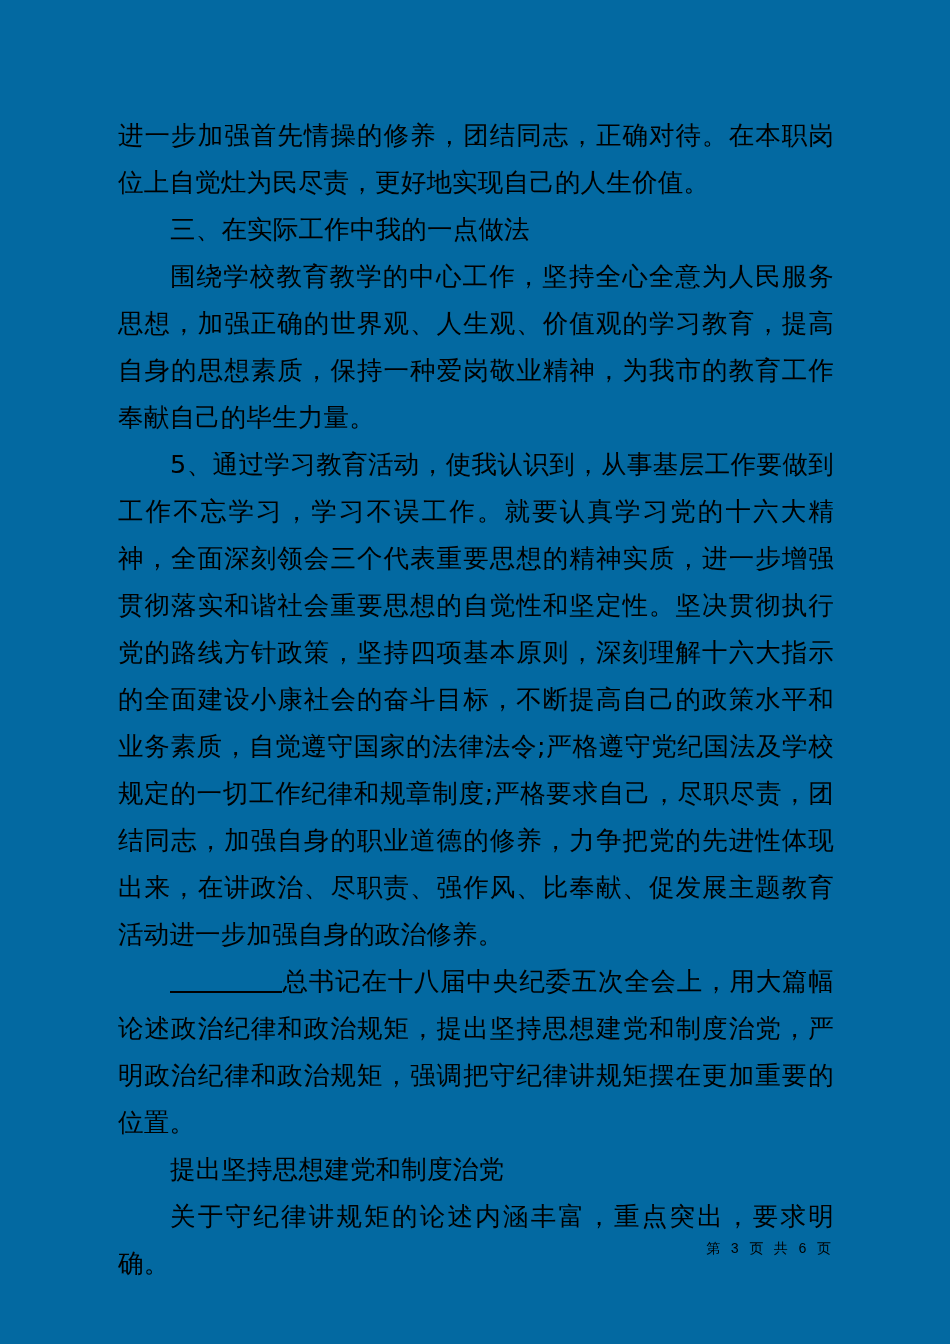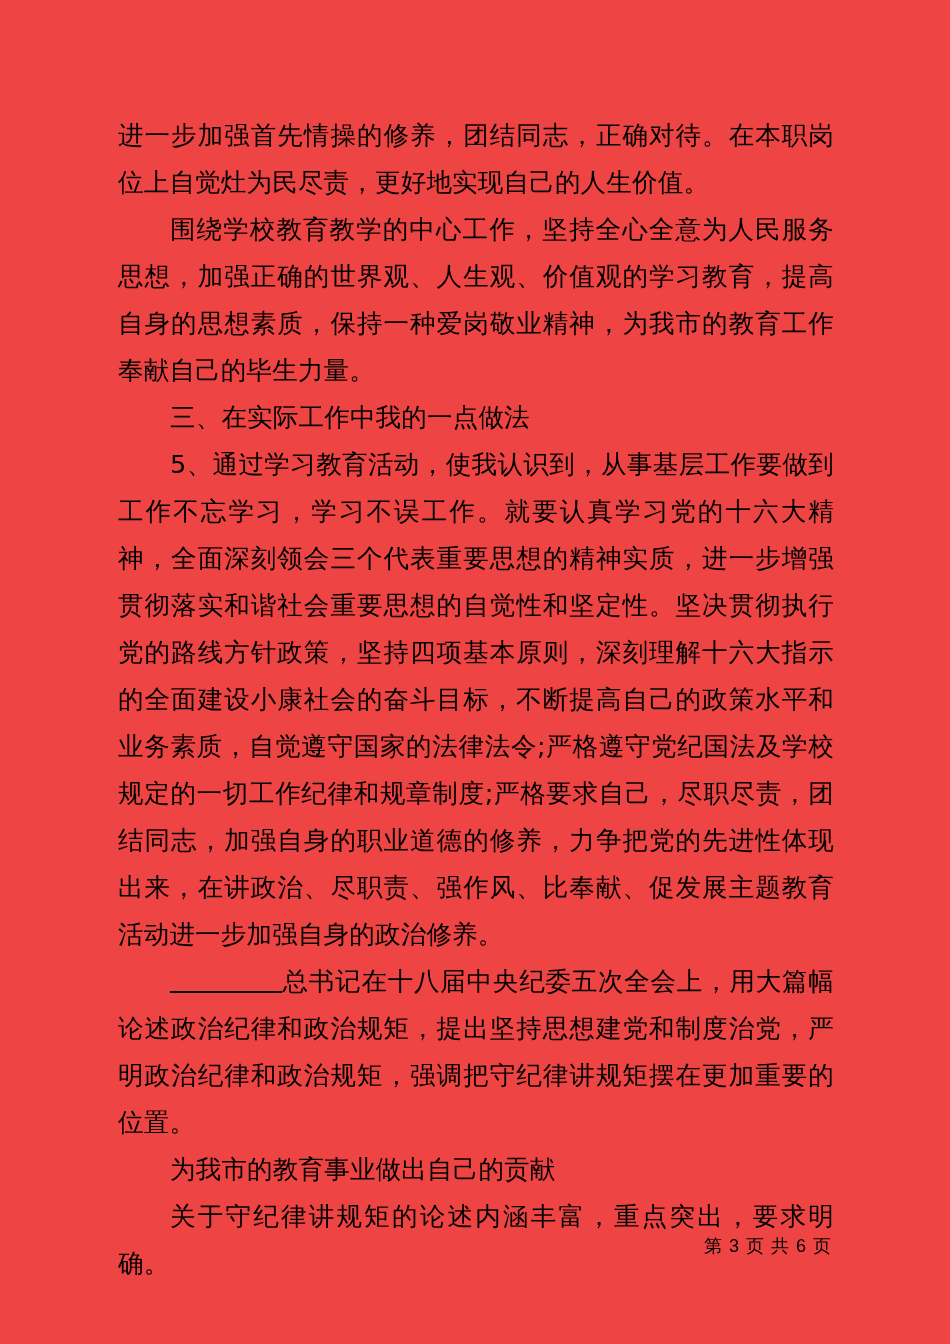--- a/index.html
+++ b/index.html
@@ -4,21 +4,21 @@
 <style>
   html, body {
     margin: 0;
     padding: 0;
     background: #ffffff;
   }
   .page {
     position: relative;
     width: 950px;
     height: 1344px;
-    background: #ef4444;
+    background: #0369a1;
     box-sizing: border-box;
     font-family: "DejaVu Sans", "Liberation Sans", sans-serif;
     overflow: hidden;
   }
   .content {
     position: absolute;
     left: 118px;
     top: 112px;
     width: 716px;
   }
@@ -41,45 +41,45 @@
   .blankline {
     display: inline-block;
     border-bottom: 2px solid #000;
     width: 112px;
     vertical-align: -3px;
   }
   .footer {
     position: absolute;
     right: 118px;
     bottom: 86px;
-    font-size: 18px;
+    font-size: 14px;
     color: #000000;
     letter-spacing: 1px;
-    font-family: Liberation Sans, sans-serif;
+    font-family: Liberation Mono, monospace;
   }
 </style>
 </head>
 <body>
 
 <div class="page">
 
   <div class="content">
 
     <p class="para indent0">进一步加强首先情操的修养，团结同志，正确对待。在本职岗位上自觉灶为民尽责，更好地实现自己的人生价值。</p>
 
+    <p class="para indent2">三、在实际工作中我的一点做法</p>
+
     <p class="para indent2">围绕学校教育教学的中心工作，坚持全心全意为人民服务思想，加强正确的世界观、人生观、价值观的学习教育，提高自身的思想素质，保持一种爱岗敬业精神，为我市的教育工作奉献自己的毕生力量。</p>
-
-    <p class="para indent2">三、在实际工作中我的一点做法</p>
 
     <p class="para indent2">5、通过学习教育活动，使我认识到，从事基层工作要做到工作不忘学习，学习不误工作。就要认真学习党的十六大精神，全面深刻领会三个代表重要思想的精神实质，进一步增强贯彻落实和谐社会重要思想的自觉性和坚定性。坚决贯彻执行党的路线方针政策，坚持四项基本原则，深刻理解十六大指示的全面建设小康社会的奋斗目标，不断提高自己的政策水平和业务素质，自觉遵守国家的法律法令;严格遵守党纪国法及学校规定的一切工作纪律和规章制度;严格要求自己，尽职尽责，团结同志，加强自身的职业道德的修养，力争把党的先进性体现出来，在讲政治、尽职责、强作风、比奉献、促发展主题教育活动进一步加强自身的政治修养。</p>
 
 
     <p class="para indent2"><span class="blankline"></span><span>总书记在十八届中央纪委五次全会上，用大篇幅论述政治纪律和政治规矩，提出坚持思想建党和制度治党，严明政治纪律和政治规矩，强调把守纪律讲规矩摆在更加重要的位置。</span></p>
 
-    <p class="para indent2">为我市的教育事业做出自己的贡献</p>
+    <p class="para indent2">提出坚持思想建党和制度治党</p>
 
     <p class="para indent2">关于守纪律讲规矩的论述内涵丰富，重点突出，要求明确。</p>
 
   </div>
 
   <div class="footer">第 3 页 共 6 页</div>
 
 </div>
 
 </body></html>

